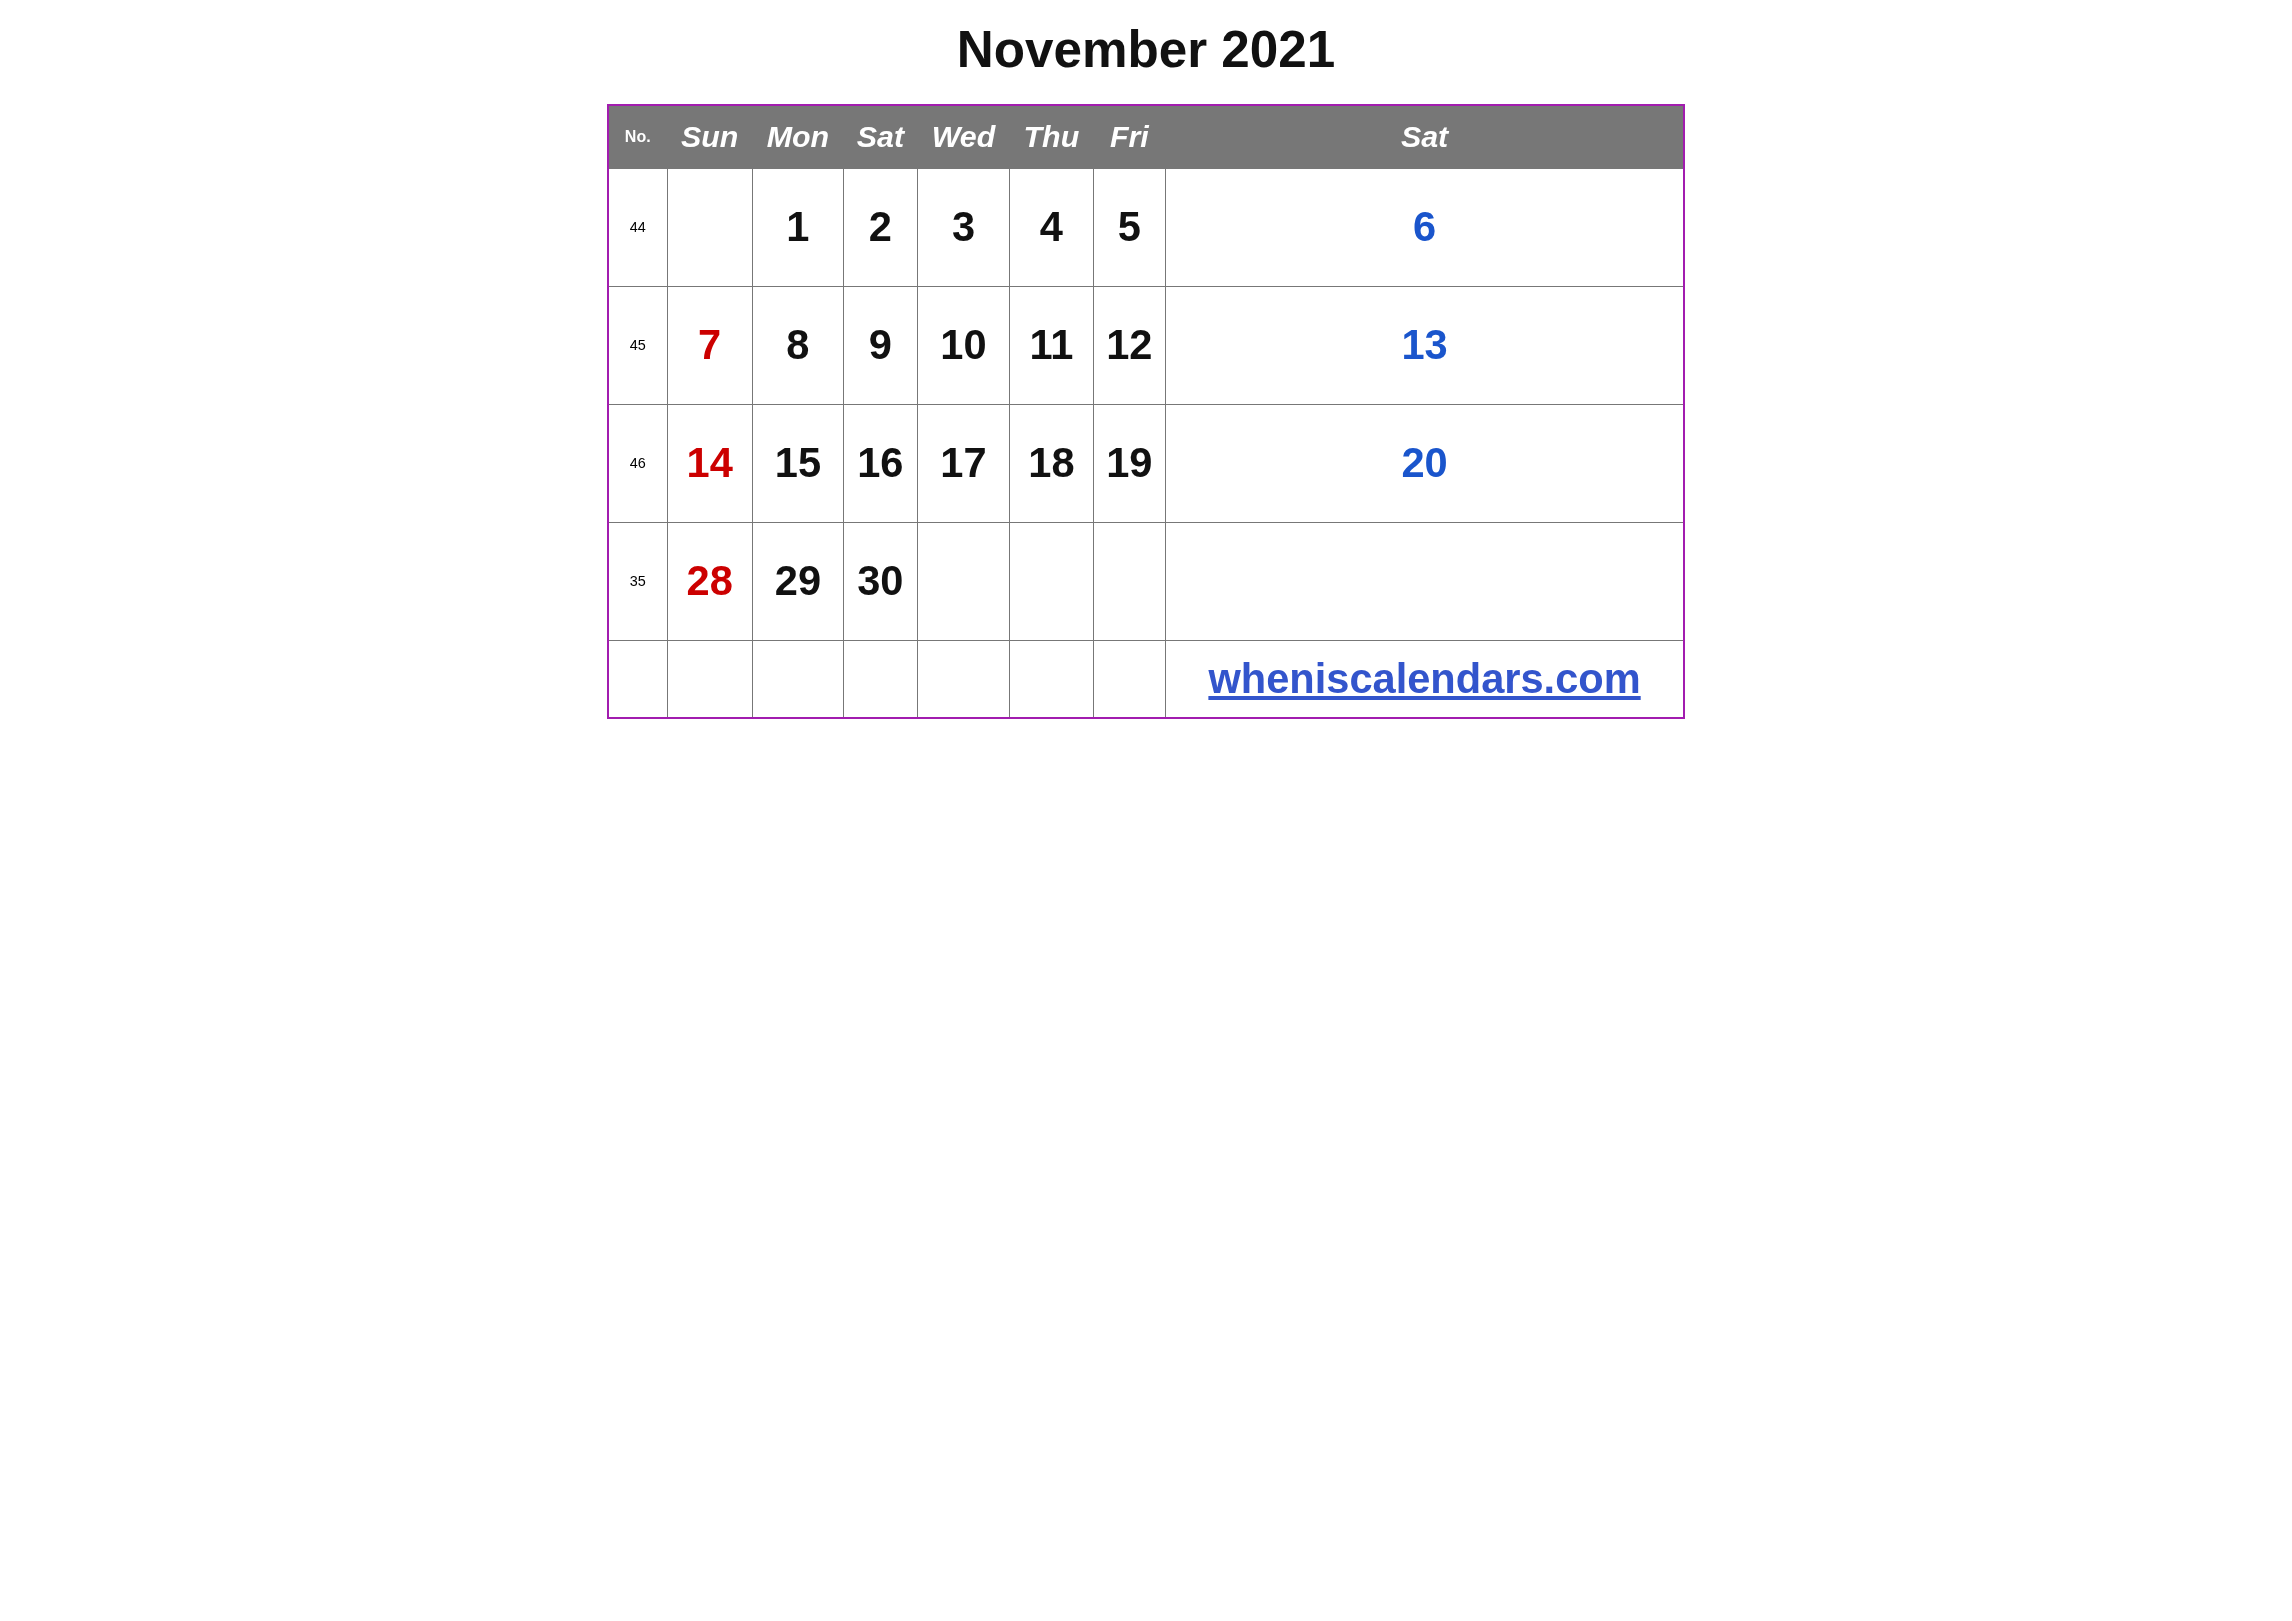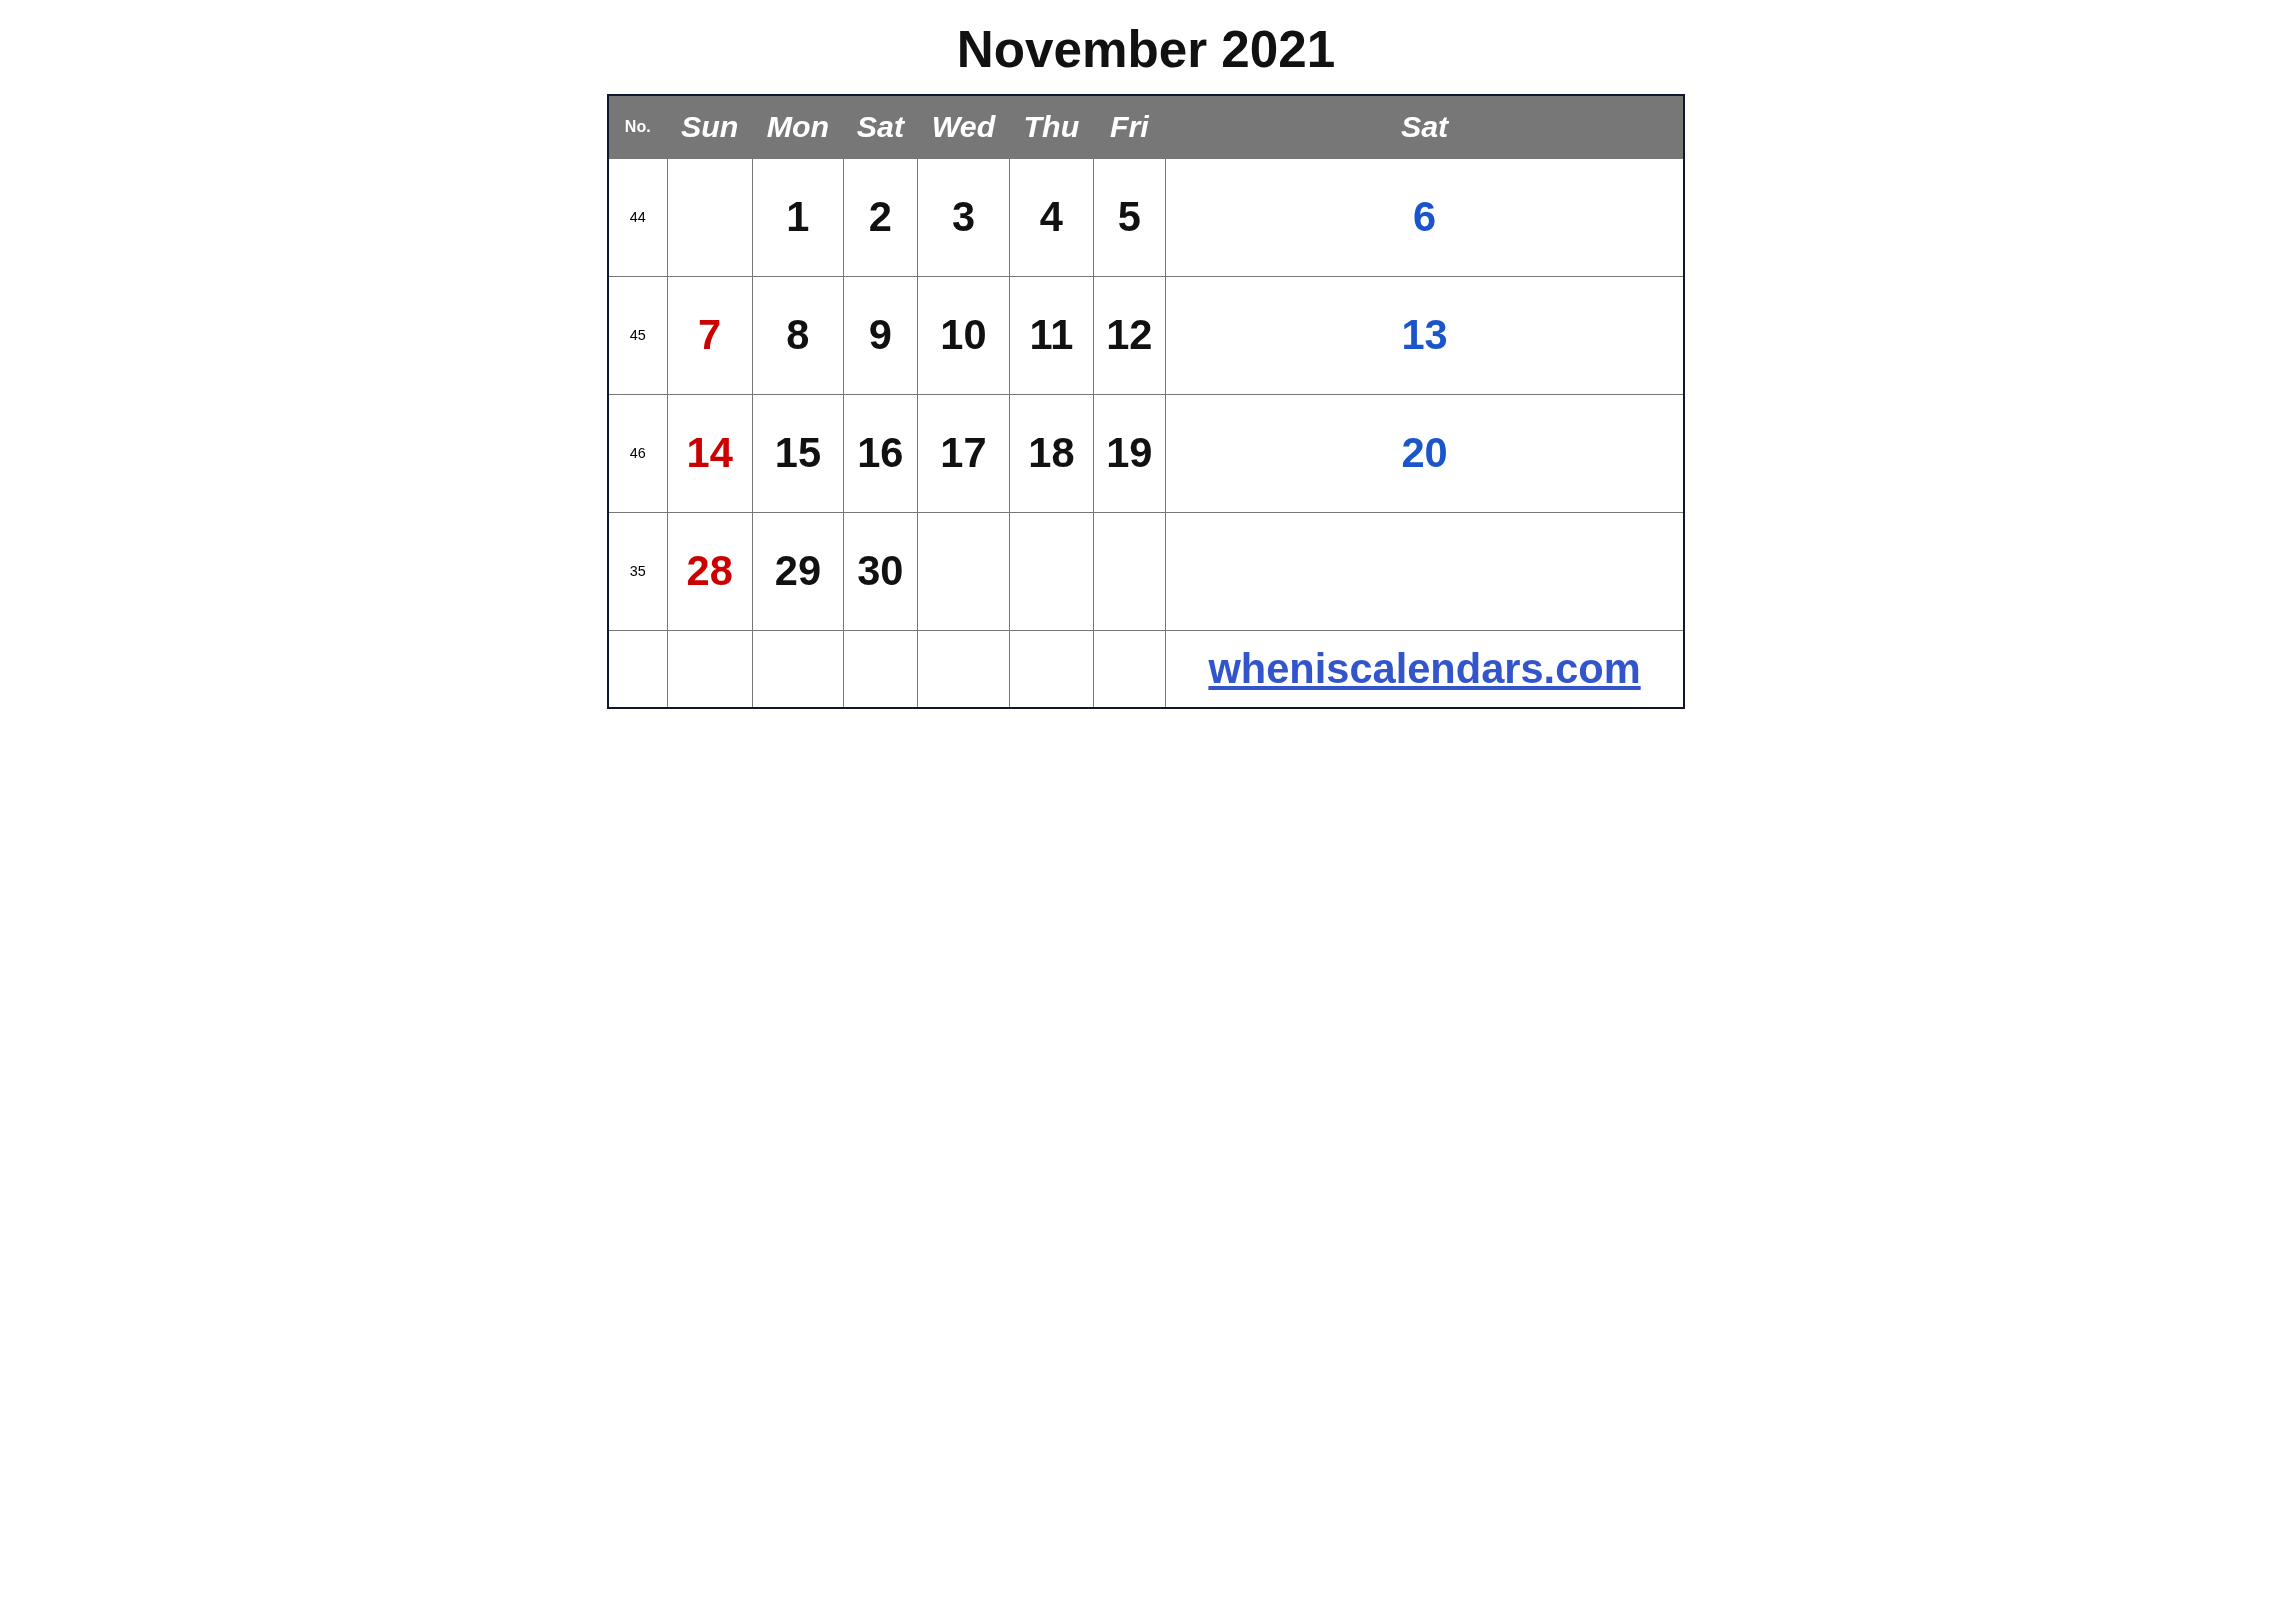--- a/index.html
+++ b/index.html
@@ -17,28 +17,28 @@
     .calendar-container {
       width: 100%;
       max-width: 1078px;
     }
 
     .calendar-title {
       text-align: center;
       font-size: 3.2em;
       font-weight: 900;
       color: #111111;
-      margin-bottom: 15px;
+      margin-bottom: 25px;
       font-family: Arial, sans-serif;
     }
 
     .calendar-table {
       width: 100%;
       border-collapse: collapse;
-      border: 2px solid #0f172a;
+      border: 2px solid #a21caf;
     }
 
     .calendar-table th,
     .calendar-table td {
       border: 1.5px solid #777;
       text-align: center;
       vertical-align: middle;
     }
 
     

